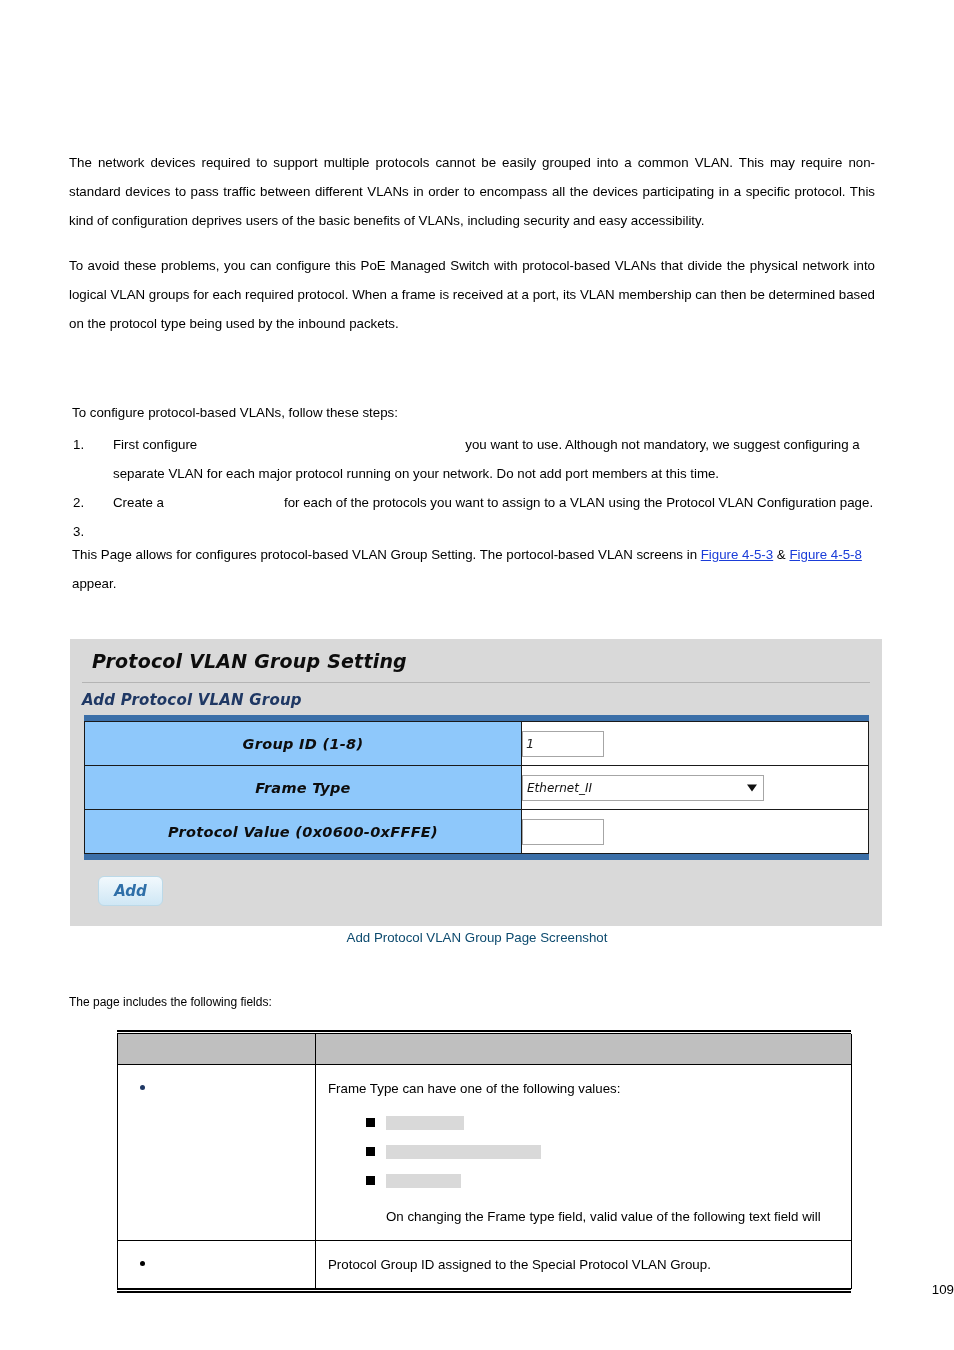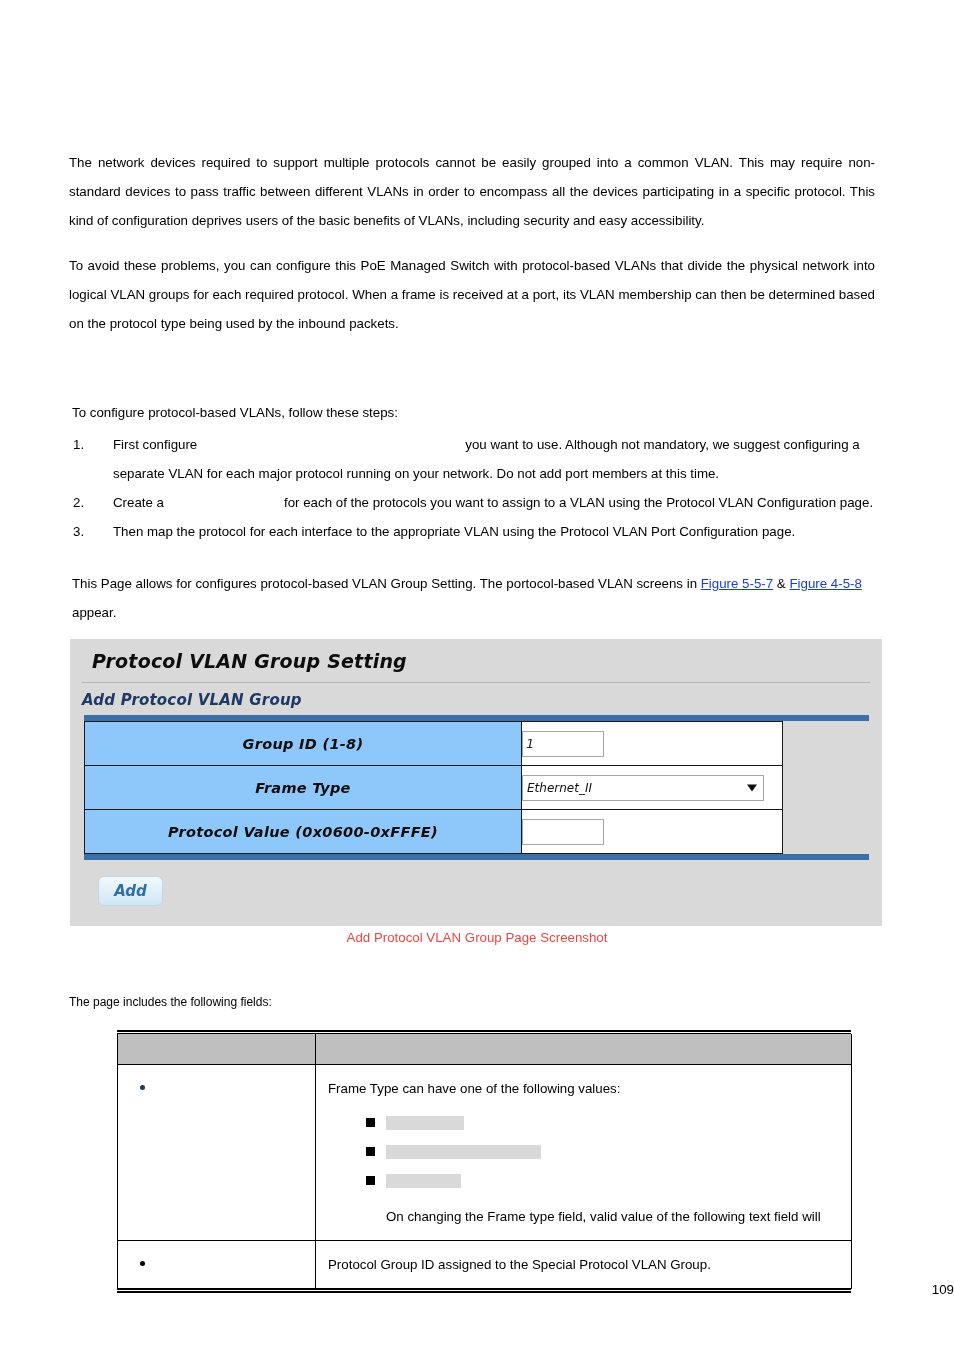--- a/index.html
+++ b/index.html
@@ -109,21 +109,21 @@
     margin: 0 0 0 14px;
     width: 800px;
   }
   .form-topbar, .form-botbar {
     height: 6px;
     background: #3b6fa8;
     width: 785px;
   }
   table.formtbl {
     border-collapse: collapse;
-    width: 699px;
+    width: 785px;
     table-layout: fixed;
     background: #ffffff;
   }
   table.formtbl td {
     border: 1.5px solid #1a1a1a;
     padding: 0;
     height: 44px;
   }
   td.flabel {
     width: 437px;
@@ -197,21 +197,21 @@
   }
 
   
   .caption {
     position: absolute;
     left: 0;
     top: 930px;
     width: 954px;
     text-align: center;
     font-size: 13.3px;
-    color: #ef4444;
+    color: #0c4a6e;
   }
 
   .fields-line {
     position: absolute;
     left: 69px;
     top: 988px;
     font-size: 12px;
     line-height: 29px;
   }
 
@@ -327,27 +327,27 @@
     <p class="intro">To configure protocol-based VLANs, follow these steps:</p>
 
     <ol class="steps">
       <li>
         <span class="num">1.</span><span>First configure</span><span class="gap-a"></span><span>you want to use. Although not mandatory, we suggest configuring a separate VLAN for each major protocol running on your network. Do not add port members at this time.</span>
       </li>
       <li>
         <span class="num">2.</span><span>Create a</span><span class="gap-b"></span><span>for each of the protocols you want to assign to a VLAN using the Protocol VLAN Configuration page.</span>
       </li>
       <li>
-        <span class="num">3.</span><span>Then map the protocol for each interface to the appropriate VLAN using the Protocol VLAN Port Configuration page.</span>
+        <span class="num">3.</span>
       </li>
     </ol>
 
     <div class="spacer-md"></div>
 
-    <p class="intro"><span>This Page allows for configures protocol-based VLAN Group Setting. The portocol-based VLAN screens in </span><a class="link" href="#">Figure 5-5-7</a><span> &amp; </span><a class="link" href="#">Figure 4-5-8</a><span> appear.</span></p>
+    <p class="intro"><span>This Page allows for configures protocol-based VLAN Group Setting. The portocol-based VLAN screens in </span><a class="link" href="#">Figure 4-5-3</a><span> &amp; </span><a class="link" href="#">Figure 4-5-8</a><span> appear.</span></p>
 
   </div>
 
   <div class="shot">
 
     <div class="shot-title">Protocol VLAN Group Setting</div>
     <div class="shot-rule"></div>
     <div class="shot-sub">Add Protocol VLAN Group</div>
 
     <div class="form-wrap">

